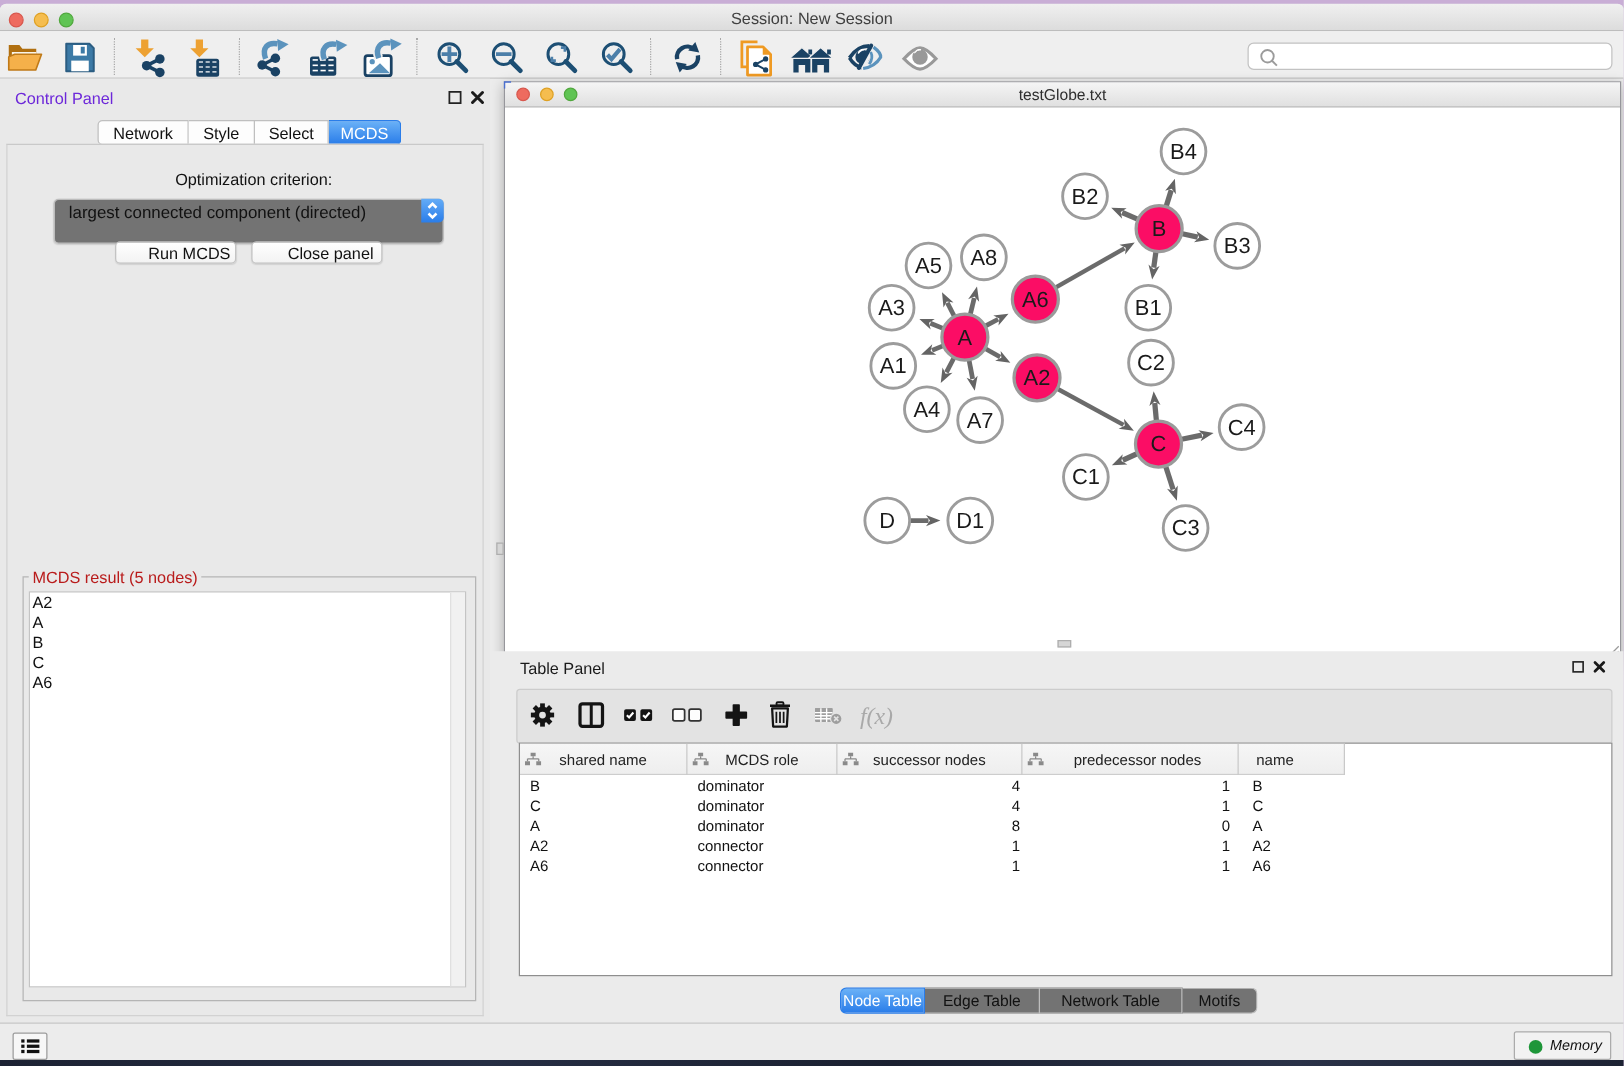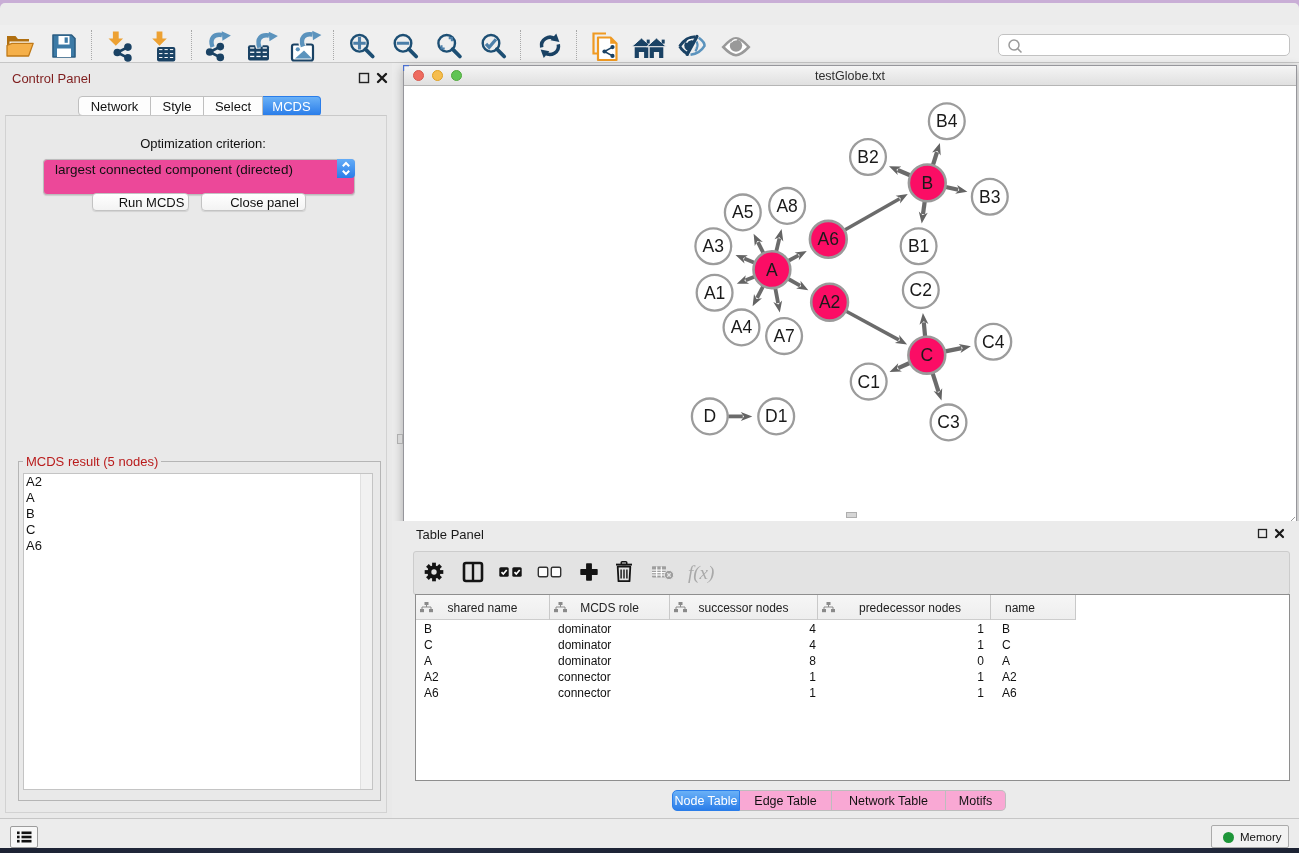--- a/index.html
+++ b/index.html
@@ -14,31 +14,31 @@
   #titlebar .t-red   { left:7px;  top:7px; width:12px; height:12px; background:#ee6b5f; border:1px solid #d8584e; }
   #titlebar .t-yel   { left:27px; top:7px; width:12px; height:12px; background:#f5bd4f; border:1px solid #dfa123; }
   #titlebar .t-grn   { left:47px; top:7px; width:12px; height:12px; background:#60c454; border:1px solid #51a83e; }
   #titlebar .ttl { position:absolute; left:0; width:100%; top:4px; text-align:center; font-size:13px; color:#404040; }
   
   #toolbar { position:absolute; left:0; top:22px; width:1299px; height:38px; background:#efefef; border-bottom:1px solid #c6c6c6; }
   .tsep { position:absolute; top:5px; height:30px; width:0; border-left:1px dotted #a9a9a9; }
   #search { position:absolute; left:998px; top:9px; width:292px; height:22px; background:#fff; border:1px solid #c2c2c2; border-radius:5px; }
   
   #cp { position:absolute; left:0; top:60px; width:392px; height:755px; background:#e9e9e9; }
-  #cp .hdr { position:absolute; left:12px; top:8px; font-size:13px; color:#7f1d1d; }
+  #cp .hdr { position:absolute; left:12px; top:8px; font-size:13px; color:#6d28d9; }
   .winbtns { position:absolute; }
   .tabrow { position:absolute; display:flex; height:20px; }
   .tab { border:1px solid #bfbfbf; border-left:none; background:#fdfdfd; color:#111; font-size:13px;
          display:flex; align-items:center; justify-content:center; }
   .tab.first { border-left:1px solid #bfbfbf; border-radius:4px 0 0 4px; }
   .tab.last { border-radius:0 4px 4px 0; }
   .tab.sel { background:linear-gradient(#6ab1f7,#2a7de9); color:#fff; border-color:#2a7de9; }
   #cpinner { position:absolute; left:5px; top:52px; width:382px; height:698px; background:#e9e9e9; border:1px solid #d2d2d2; border-top:1px solid #c9c9c9; }
   #optlabel { position:absolute; left:7px; top:73px; width:392px; text-align:center; font-size:13px; color:#111; }
-  #dropdown { position:absolute; left:43px; top:96px; width:312px; height:36px; background:#ec4899; border:1px solid #bcbcbc; border-radius:4px; box-shadow:0 0.5px 1px rgba(0,0,0,.12); }
+  #dropdown { position:absolute; left:43px; top:96px; width:312px; height:36px; background:#737373; border:1px solid #bcbcbc; border-radius:4px; box-shadow:0 0.5px 1px rgba(0,0,0,.12); }
   #dropdown .txt { position:absolute; left:11px; top:1.5px; font-size:13.5px; color:#111; }
   #dropdown .step { position:absolute; right:-1px; top:-1px; width:18px; height:19px; border-radius:0 4px 4px 0; background:linear-gradient(#64acf7,#2a7de9); }
   .btn { position:absolute; height:18px; background:linear-gradient(#ffffff,#f3f3f3); border:1px solid #c3c3c3; border-radius:4px;
          font-size:13px; color:#111; display:flex; align-items:center; justify-content:center; box-shadow:0 0.5px 1px rgba(0,0,0,.1);padding-left:22px; }
   #groupbox { position:absolute; left:18px; top:398px; width:363px; height:340px; border:1px solid #b5b5b5; }
   #groupbox .glabel { position:absolute; left:4px; top:-8px; background:#e9e9e9; padding:0 3px; font-size:13px; color:#b91c1c; }
   #mcdslist { position:absolute; left:4px; top:11px; width:350px; height:317px; background:#fff; border:1px solid #c4c4c4; font-size:13px; color:#111; }
   #mcdslist .item { padding-left:2px; height:16px; line-height:16px; }
   #mcdslist .track { position:absolute; right:0; top:0; width:12px; height:100%; background:#f1f1f1; border-left:1px solid #e0e0e0; }
   
@@ -54,34 +54,40 @@
   #tp { position:absolute; left:392px; top:518px; width:907px; height:297px; background:#ebebeb; }
   #tp .hdr { position:absolute; left:24px; top:6px; font-size:13px; color:#1a1a1a; }
   #tptools { position:absolute; left:21px; top:30px; width:877px; height:44px; background:#e3e3e3; border:1px solid #cccccc; border-radius:3px; }
   #tbl { position:absolute; left:23px; top:73px; width:875px; height:187px; background:#fff; border:1px solid #8e8e8e; }
   .thead { position:absolute; left:0; top:0; height:25px; background:linear-gradient(#f6f6f6,#eeeeee); border-bottom:1px solid #cdcdcd; }
   .thcell { position:absolute; top:0; height:25px; display:flex; align-items:center; justify-content:center; gap:6px;
             font-size:12px; color:#222; border-right:1px solid #c9c9c9; }
   .trow { position:absolute; font-size:12px; color:#111; height:16px; line-height:16px; }
   .num { position:absolute; text-align:right; }
   #tptabs { position:absolute; display:flex; height:21px; top:269px; left:280px; }
-  .ttab { border:1px solid #bdbdbd; border-left:none; background:#f9a8d4; color:#111; font-size:12.5px; display:flex; align-items:center; justify-content:center; }
+  .ttab { border:1px solid #bdbdbd; border-left:none; background:#737373; color:#111; font-size:12.5px; display:flex; align-items:center; justify-content:center; }
   .ttab.first { border-left:1px solid #bdbdbd; border-radius:5px 0 0 5px; }
   .ttab.last { border-radius:0 5px 5px 0; }
   .ttab.sel { background:linear-gradient(#6ab1f7,#2a7de9); color:#fff; border-color:#2a7de9; }
   
   #statusbar { position:absolute; left:0; top:815px; width:1299px; height:30px; background:#ececec; border-top:1px solid #c6c6c6; }
   #listbtn { position:absolute; left:10px; top:7px; width:28px; height:22px; background:#f7f7f7; border:1px solid #9c9c9c; border-radius:2px; }
   #membtn { position:absolute; left:1211px; top:6px; width:78px; height:23px; background:#f2f2f2; border:1px solid #ababab; border-radius:2px; }
   #membtn .dot { position:absolute; left:11px; top:6px; width:11px; height:11px; border-radius:50%; background:#1e9639; }
-  #membtn .mtxt { position:absolute; left:28px; top:5px; font-size:11.5px; color:#111; }
+  #membtn .mtxt { position:absolute; left:28px; top:5px; font-size:11.5px; color:#111;font-style:italic; }
 </style>
 </head>
 <body>
 <div id="win">
+  <div id="titlebar">
+    <div class="tl t-red"></div>
+      <div class="tl t-yel"></div>
+      <div class="tl t-grn"></div>
+    <div class="ttl">Session: New Session</div>
+  </div>
   <div id="toolbar">
     <svg width="770" height="38" style="position:absolute;left:0;top:0">
         <g transform="translate(20,21)">
           <path d="M -13,-10 h 8.5 l 2.4,3 H 9 v 10 H -13 z" fill="#b06f10"></path>
           <path d="M -10.5,-4.5 H 9 V -1 H -10.5 z" fill="#f8f4ea"></path>
           <path d="M -8.2,-2.6 H 13.2 L 8.6,10 H -13 L -13,-0.5 z" fill="#f5b04a" stroke="#c07a18" stroke-width="1.3" stroke-linejoin="round"></path>
         </g>
         <g transform="translate(64,21)">
           <path d="M -11,-11 H 7.5 L 11,-7.5 V 11 H -11 z" fill="#3c7aa6" stroke="#2b5d82" stroke-width="1.6" stroke-linejoin="round"></path>
           <rect x="-5.5" y="-10" width="11" height="8.5" fill="#ffffff"></rect>

